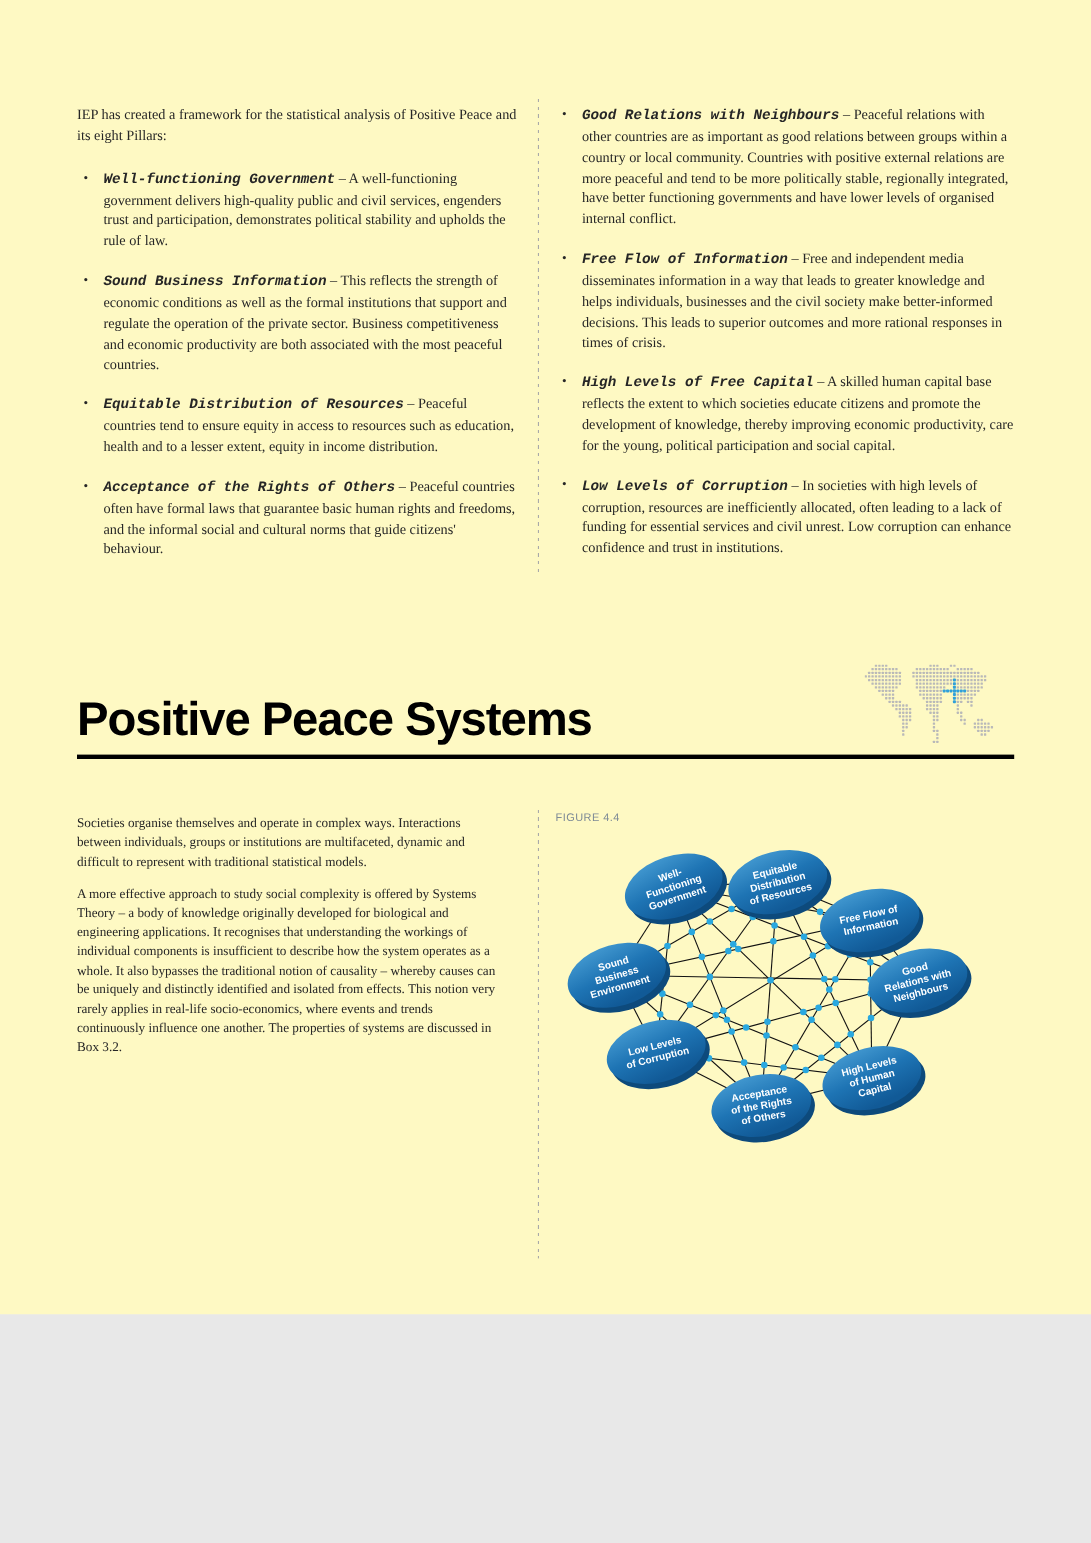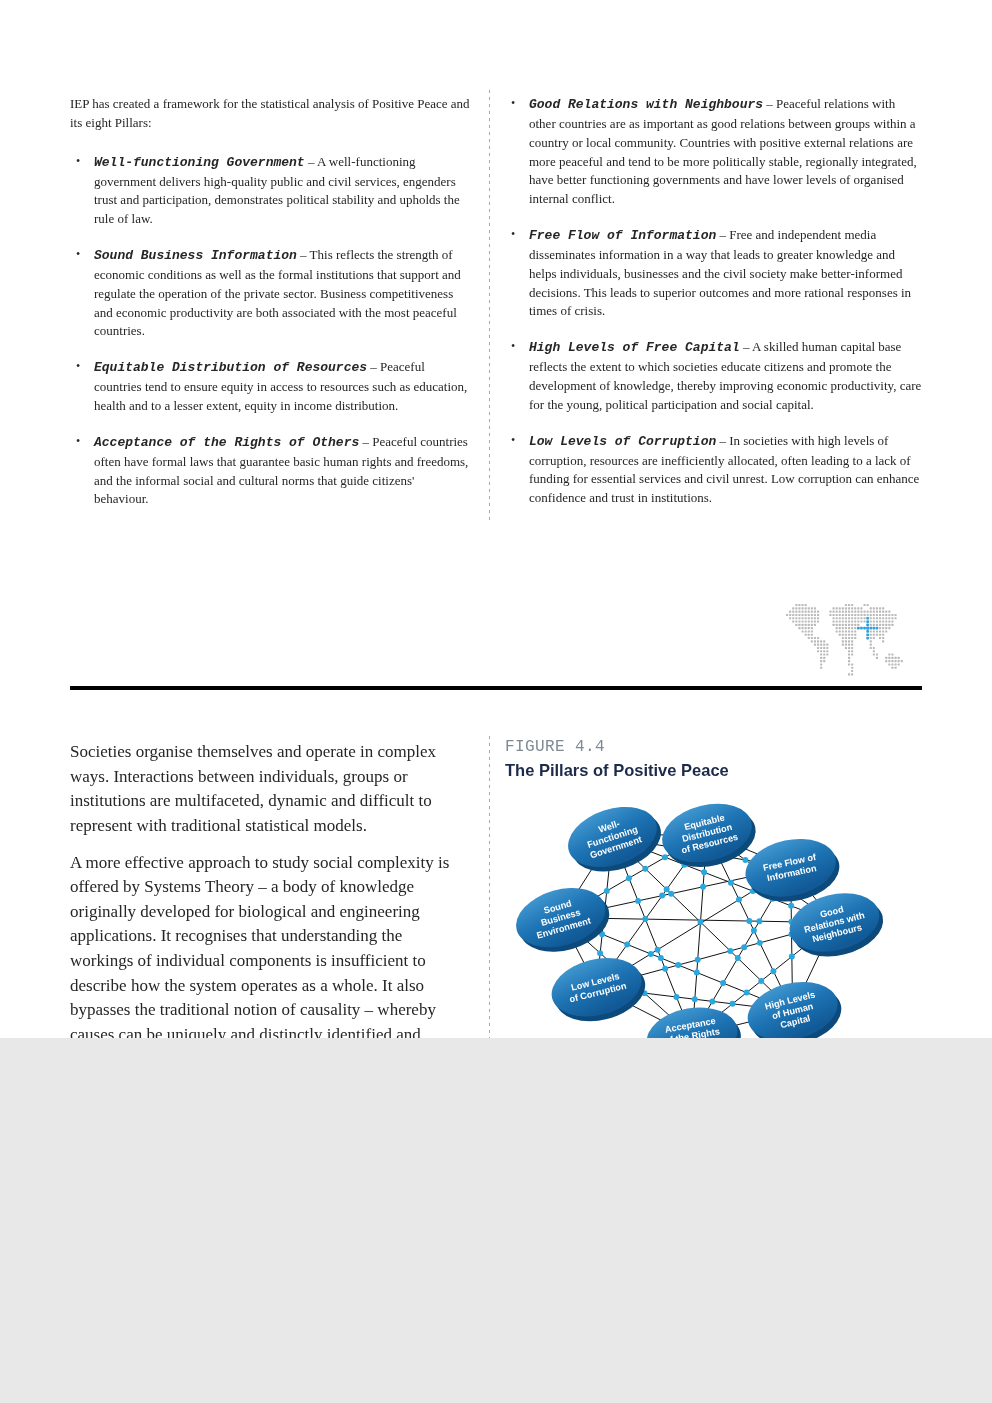--- a/index.html
+++ b/index.html
@@ -1,20 +1,20 @@
 <!DOCTYPE html>
 <html><head>
 <meta charset="utf-8">
 <style>
   html,body{margin:0;padding:0;background:#e8e8e8;}
   .page{
     position:relative;
-    width:992px;height:1038px;
+    width:992px;height:1195px;
     margin:0 auto;
-    background:#ffffff;
+    background:#fef9c3;
     font-family:"Liberation Serif", serif;
     color:#262626;
     overflow:hidden;
   }
   
   .col-left-top{position:absolute;left:70px;top:95px;width:400px;}
   .col-right-top{position:absolute;left:505px;top:95px;width:417px;}
   .divider{
     position:absolute;width:1px;
     background:repeating-linear-gradient(to bottom,#a9a9a9 0 3px,transparent 3px 7px);
@@ -32,25 +32,25 @@
   .section-title{
     position:absolute;left:70px;top:630px;margin:0;
     font-family:"Liberation Sans", sans-serif;
     font-weight:800;font-size:43px;letter-spacing:-1px;color:#000;
   }
   .section-rule{position:absolute;left:70px;top:686px;width:852px;height:4px;background:#000;}
   .worldmap-wrap{position:absolute;left:786px;top:604px;width:124px;height:84px;}
 
   
   .col-left-bottom{position:absolute;left:70px;top:740px;width:400px;}
-  .col-left-bottom p{font-size:17px;line-height:1.45;margin:0 16px 12px 0;}
+  .col-left-bottom p{font-size:12px;line-height:1.45;margin:0 16px 12px 0;}
   .col-right-bottom{position:absolute;left:505px;top:738px;width:418px;}
   .fig-label{
-    font-family:Liberation Mono, monospace;
-    font-size:16px;color:#7d8a96;letter-spacing:0.4px;margin:0 0 5px 0;
+    font-family:Liberation Sans, sans-serif;
+    font-size:10px;color:#7d8a96;letter-spacing:0.4px;margin:0 0 5px 0;
   }
   .fig-title{
     font-family:"Liberation Sans", sans-serif;
     font-size:16.5px;font-weight:bold;color:#1d2b4a;margin:0 0 5px 0;
   }
   .fig-sub{
     font-family:"Liberation Sans", sans-serif;
     font-size:13px;line-height:1.4;color:#222;margin:0 0 14px 0;
   }
   #network{display:block;}
@@ -449,32 +449,32 @@
         <rect x="80.3" y="22.8" width="2.7" height="2.7" rx="0.7" fill="#2fa0da"></rect>
         <rect x="80.3" y="22.8" width="2.7" height="2.7" rx="0.7" fill="#2fa0da"></rect>
         <rect x="83.4" y="22.8" width="2.7" height="2.7" rx="0.7" fill="#2fa0da"></rect>
         <rect x="80.3" y="26.1" width="2.7" height="2.7" rx="0.7" fill="#2fa0da"></rect>
         <rect x="86.5" y="22.8" width="2.7" height="2.7" rx="0.7" fill="#2fa0da"></rect>
         <rect x="80.3" y="29.4" width="2.7" height="2.7" rx="0.7" fill="#2fa0da"></rect>
         <rect x="89.6" y="22.8" width="2.7" height="2.7" rx="0.7" fill="#2fa0da"></rect>
         <rect x="80.3" y="32.7" width="2.7" height="2.7" rx="0.7" fill="#2fa0da"></rect>
       </svg>
   </div>
+  <h1 class="section-title">Positive Peace Systems</h1>
   <div class="section-rule"></div>
 
   <div class="col-left-bottom">
     <p>Societies organise themselves and operate in complex ways. Interactions between individuals, groups or institutions are multifaceted, dynamic and difficult to represent with traditional statistical models.</p>
     <p>A more effective approach to study social complexity is offered by Systems Theory – a body of knowledge originally developed for biological and engineering applications. It recognises that understanding the workings of individual components is insufficient to describe how the system operates as a whole. It also bypasses the traditional notion of causality – whereby causes can be uniquely and distinctly identified and isolated from effects. This notion very rarely applies in real-life socio-economics, where events and trends continuously influence one another. The properties of systems are discussed in Box 3.2.</p>
   </div>
 
   <div class="divider divider-bottom"></div>
 
   <div class="col-right-bottom">
     <div class="fig-label">FIGURE 4.4</div>
-    <h2 class="fig-title">The Pillars of Positive Peace</h2>
     <svg id="network" width="418" height="305" viewBox="0 0 420 300" xmlns="http://www.w3.org/2000/svg">
         <defs>
           <linearGradient id="ng" x1="0" y1="0" x2="0.35" y2="1">
             <stop offset="0" stop-color="#4aa0d6"></stop>
             <stop offset="0.55" stop-color="#1e74b4"></stop>
             <stop offset="1" stop-color="#115a97"></stop>
           </linearGradient>
         </defs>
         <line x1="108" y1="49" x2="203" y2="45" stroke="#111111" stroke-width="1"></line>
         <line x1="108" y1="49" x2="287" y2="80" stroke="#111111" stroke-width="1"></line>

